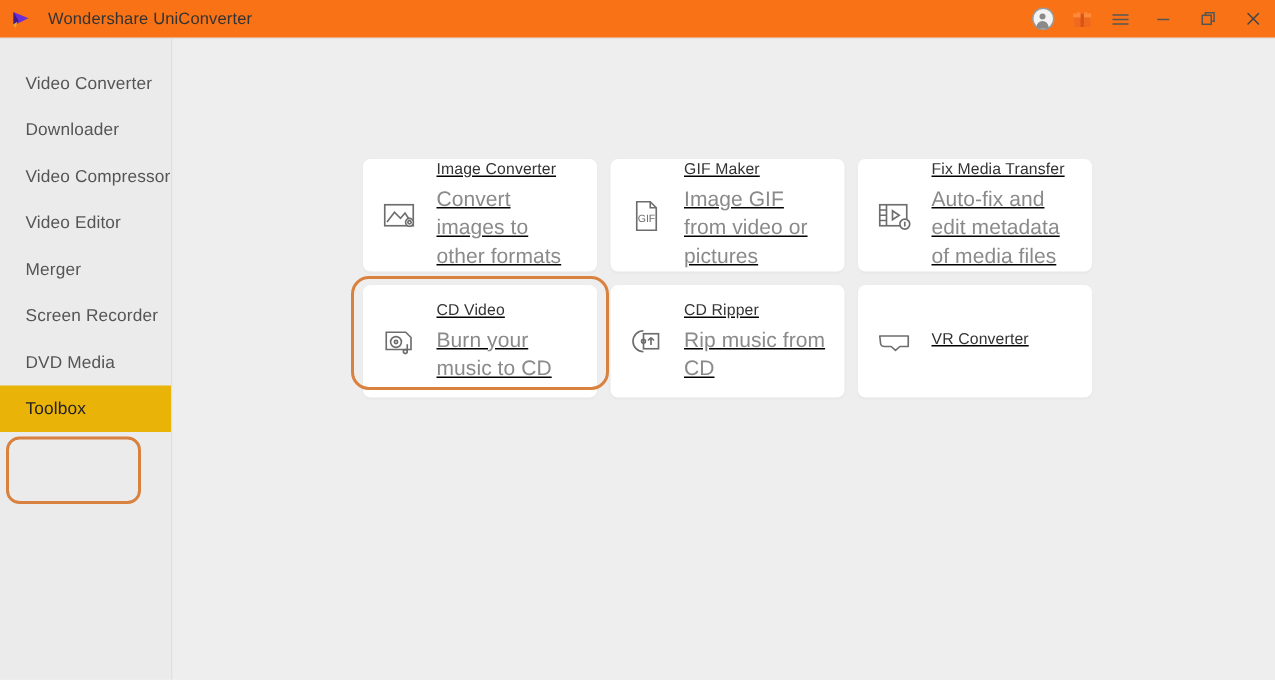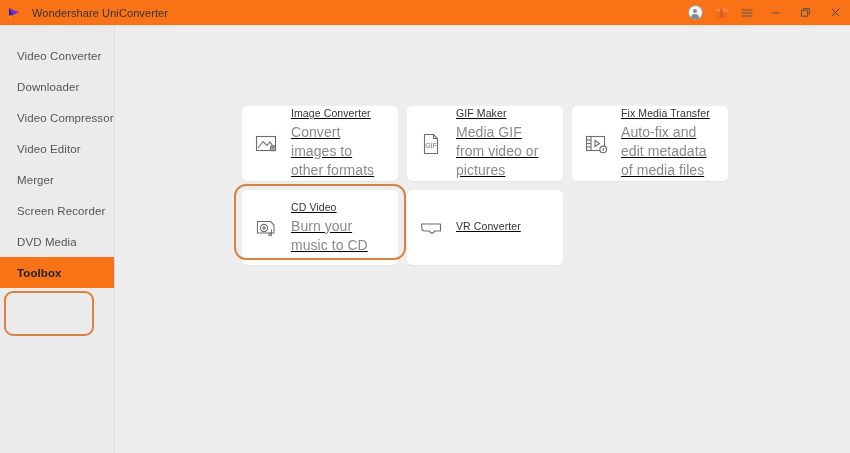--- a/index.html
+++ b/index.html
@@ -85,23 +85,23 @@
     height: 31px;
     display: flex;
     align-items: center;
     padding-left: 17px;
     font-size: 11.5px;
     color: #555;
     white-space: nowrap;
     letter-spacing: .1px;
   }
   .nav-item.active {
-    background: #f97316;
+    background: #eab308;
     color: #222;
-    font-weight: bold;
+    font-weight: normal;
     text-align: right;
   }
   .sidebar-foot {
     margin-top: auto;
     height: 48px;
     display: flex;
     align-items: center;
     gap: 20px;
     padding-left: 20px;
   }
@@ -320,21 +320,21 @@
             <svg width="26" height="26" viewBox="0 0 26 26">
               <g fill="none" stroke="#6d6d6d" stroke-width="1.1">
                 <path d="M5.5 3.5 h9 l4 4 v15 h-13 z"></path>
                 <polyline points="14.5,3.5 14.5,7.5 18.5,7.5"></polyline>
               </g>
               <text x="12" y="17.2" font-size="7" fill="#6d6d6d" text-anchor="middle" font-family="'Liberation Sans',sans-serif">GIF</text>
             </svg>
           </span>
           <span class="card-txt">
             <span class="card-title" style="display:block">GIF Maker</span>
-            <span class="card-desc" style="display:block">Media GIF from video or pictures</span>
+            <span class="card-desc" style="display:block">Image GIF from video or pictures</span>
           </span>
         </div>
 
         <div class="card">
           <span class="card-ic">
             <svg width="26" height="26" viewBox="0 0 26 26">
               <g fill="none" stroke="#6d6d6d" stroke-width="1.1">
                 <rect x="2.5" y="5.5" width="18" height="14"></rect>
                 <line x1="7" y1="5.5" x2="7" y2="19.5"></line>
                 <line x1="2.5" y1="9" x2="7" y2="9"></line>
@@ -364,20 +364,36 @@
                 <circle cx="16.2" cy="19.4" r="1.3"></circle>
               </g>
             </svg>
           </span>
           <span class="card-txt">
             <span class="card-title" style="display:block">CD Video</span>
             <span class="card-desc" style="display:block">Burn your music to CD</span>
           </span>
         </div>
 
+        <div class="card">
+          <span class="card-ic">
+            <svg width="26" height="26" viewBox="0 0 26 26">
+              <g fill="none" stroke="#6d6d6d" stroke-width="1.1">
+                <path d="M10 5.5 a7 7 0 0 0 0 14"></path>
+                <circle cx="10" cy="12.5" r="1.3"></circle>
+                <rect x="10" y="7.5" width="10" height="10"></rect>
+                <path d="M15 15 v-5 M15 10 l-2 2 M15 10 l2 2"></path>
+              </g>
+            </svg>
+          </span>
+          <span class="card-txt">
+            <span class="card-title" style="display:block">CD Ripper</span>
+            <span class="card-desc" style="display:block">Rip music from CD</span>
+          </span>
+        </div>
 
         <div class="card">
           <span class="card-ic">
             <svg width="26" height="26" viewBox="0 0 26 26">
               <g fill="none" stroke="#6d6d6d" stroke-width="1.1" stroke-linejoin="round">
                 <path d="M2.5 9 h19 v7 h-5.6 l-2.9 2.6 -2.9 -2.6 h-4.6 a2.5 2.5 0 0 1 -2.5 -2.5 z"></path>
               </g>
             </svg>
           </span>
           <span class="card-txt">

